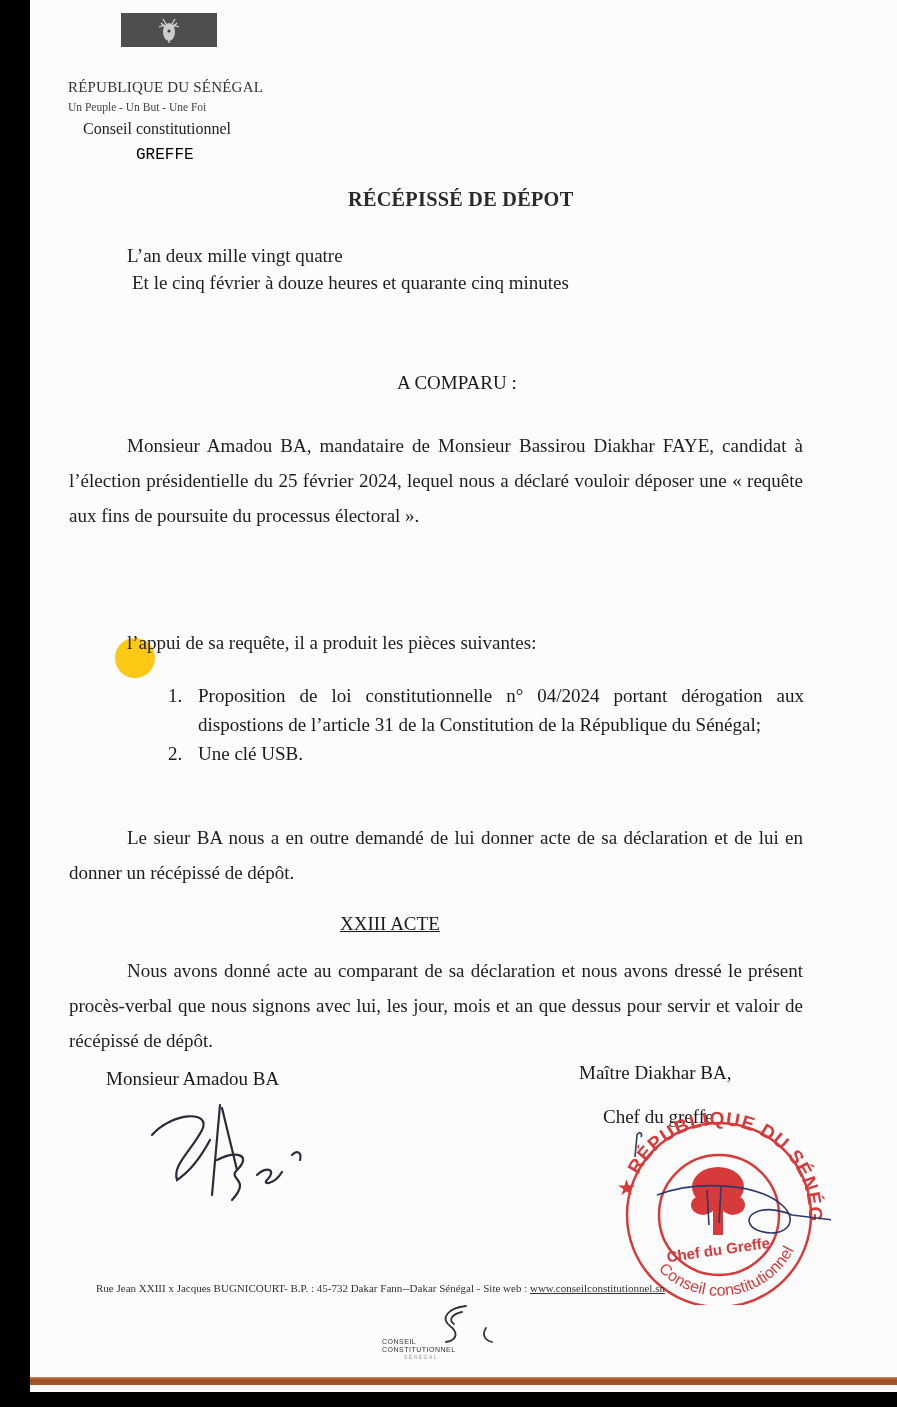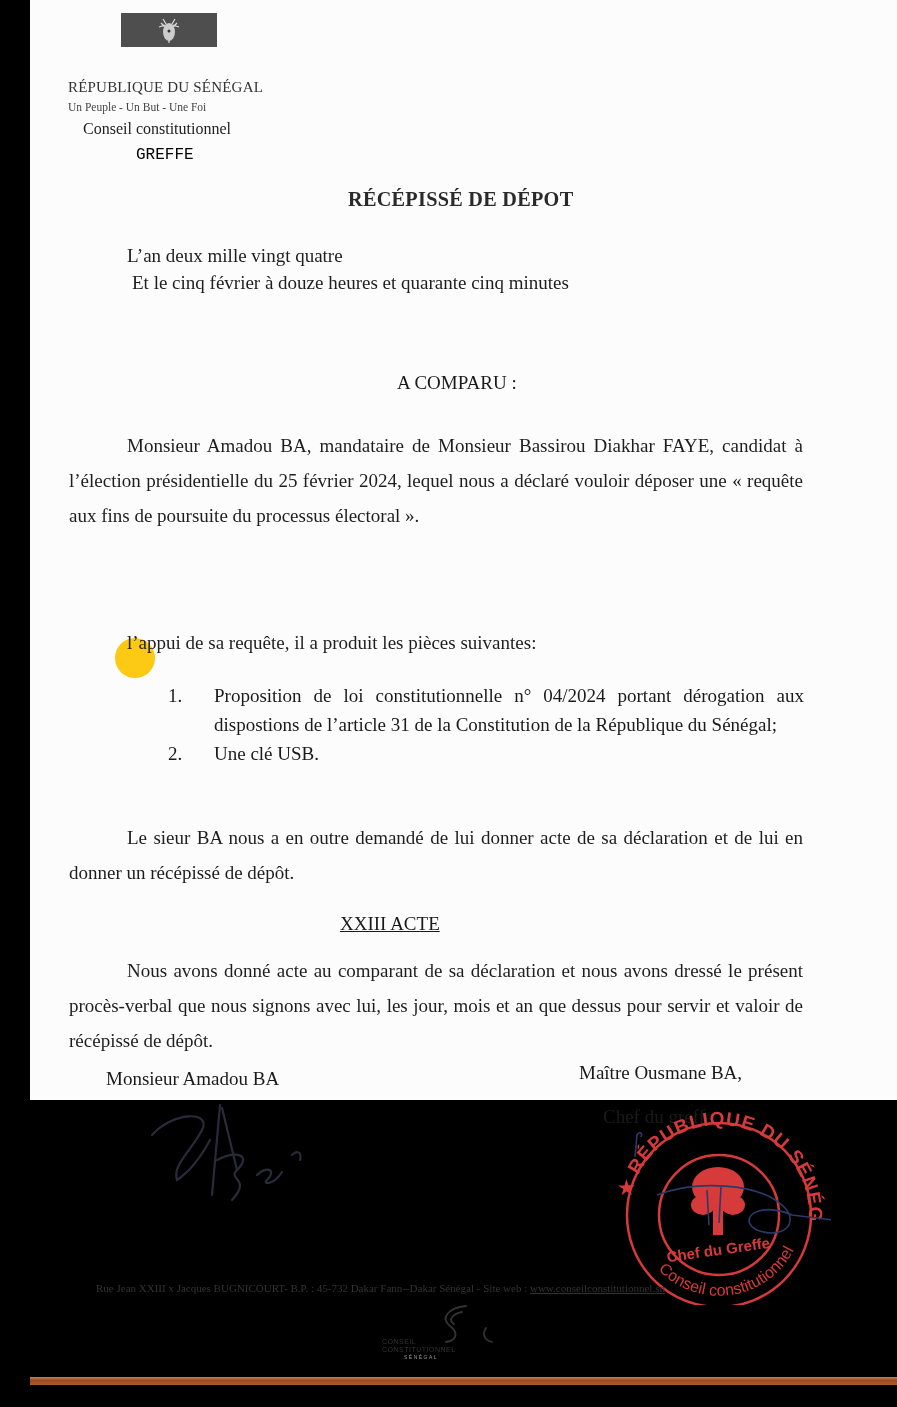--- a/index.html
+++ b/index.html
@@ -1,19 +1,19 @@
 <!DOCTYPE html>
 <html><head>
   <meta charset="utf-8">
   <style>
     * { box-sizing: border-box; margin: 0; padding: 0; }
     html, body { width: 897px; height: 1407px; background: #000; overflow: hidden; }
     body { position: relative; font-family: "Liberation Serif", "DejaVu Serif", serif; color: #1a1a1a; }
     .page {
-      position: absolute; left: 30px; top: 0; width: 867px; height: 1100px;
+      position: absolute; left: 30px; top: 0; width: 867px; height: 1392px;
       background: #fdfcfc;
     }
     .abs { position: absolute; white-space: nowrap; }
     .emblem {
       position: absolute; left: 91px; top: 13px; width: 96px; height: 34px;
       background: #555; border-radius: 1px;
     }
     .emblem svg { width: 100%; height: 100%; display: block; }
     .hdr1 { left: 38px; top: 79px; font-size: 15px; letter-spacing: 0.2px; color: #333; }
     .hdr2 { left: 38px; top: 101px; font-size: 11.5px; color: #444; }
@@ -23,21 +23,21 @@
     .txt { font-size: 19px; line-height: 29px; color: #1e1e1e; }
     .para {
       position: absolute; left: 39px; width: 734px; font-size: 19px; line-height: 35px;
       text-align: justify; text-indent: 58px; color: #1e1e1e;
     }
     .comparu { position: absolute; left: 367px; top: 372px; font-size: 19px; }
     .dontacte { position: absolute; left: 310px; top: 913px; font-size: 19px; text-decoration: underline; }
     .list { position: absolute; left: 138px; top: 681px; width: 636px; font-size: 19px; line-height: 29px; }
     .list-item { display: flex; margin-bottom: 0; }
     .list-num { width: 30px; flex: none; }
-    .list-text { flex: 1; text-align: justify; margin-left: 16px; }
+    .list-text { flex: 1; text-align: justify; }
     .highlight-dot {
       position: absolute; left: 85px; top: 638px; width: 40px; height: 40px;
       border-radius: 50%; background: #fcc914;
     }
     .sig-left-name { left: 76px; top: 1068px; font-size: 19px; text-align: right; }
     .sig-right-name { left: 549px; top: 1062px; font-size: 19px; }
     .sig-right-title { left: 573px; top: 1106px; font-size: 19px; }
     .signature-left { position: absolute; left: 112px; top: 1100px; width: 170px; height: 110px; }
     .stamp { position: absolute; left: 577px; top: 1105px; width: 224px; height: 200px; }
     .footer-addr { left: 66px; top: 1282px; font-size: 11px; color: #333; }
@@ -94,21 +94,21 @@
     </div>
   </div>
 
   <div class="para" style="top:820px;">Le sieur BA nous a en outre demandé de lui donner acte de sa déclaration et de lui en donner un récépissé de dépôt.</div>
 
   <div class="dontacte">XXIII ACTE</div>
 
   <div class="para" style="top:953px;">Nous avons donné acte au comparant de sa déclaration et nous avons dressé le présent procès-verbal que nous signons  avec lui, les jour, mois et an que dessus pour servir et valoir de récépissé de dépôt.</div>
 
   <div class="abs sig-left-name">Monsieur Amadou BA</div>
-  <div class="abs sig-right-name">Maître Ousmane BA,</div>
+  <div class="abs sig-right-name">Maître Diakhar BA,</div>
   <div class="abs sig-right-title">Chef du greffe</div>
 
   <svg class="signature-left" viewBox="0 0 170 110">
     <g fill="none" stroke="#2a2a3a" stroke-width="2.2" stroke-linecap="round">
       <path d="M10 35 C 30 12, 70 10, 60 30 C 50 50, 30 65, 35 80 C 50 70, 60 55, 68 40"></path>
       <path d="M78 5 L 70 95"></path>
       <path d="M80 8 L 95 70"></path>
       <path d="M75 60 C 95 50, 110 55, 95 70 C 85 80, 110 78, 90 100"></path>
       <path d="M115 75 C 125 65, 135 70, 125 80 C 120 85, 132 85, 140 72"></path>
       <path d="M150 55 C 155 50, 160 52, 158 60"></path>

